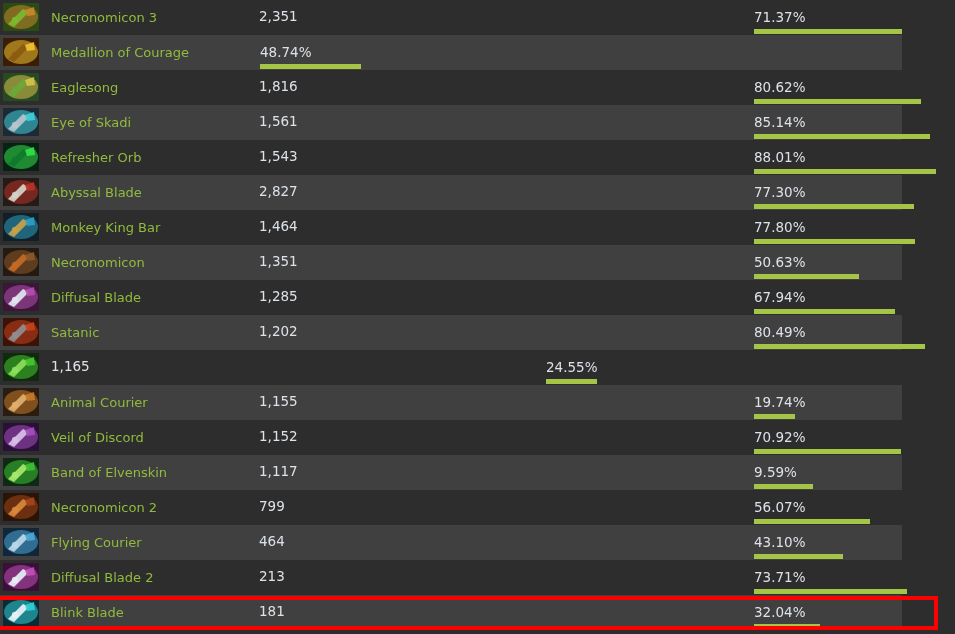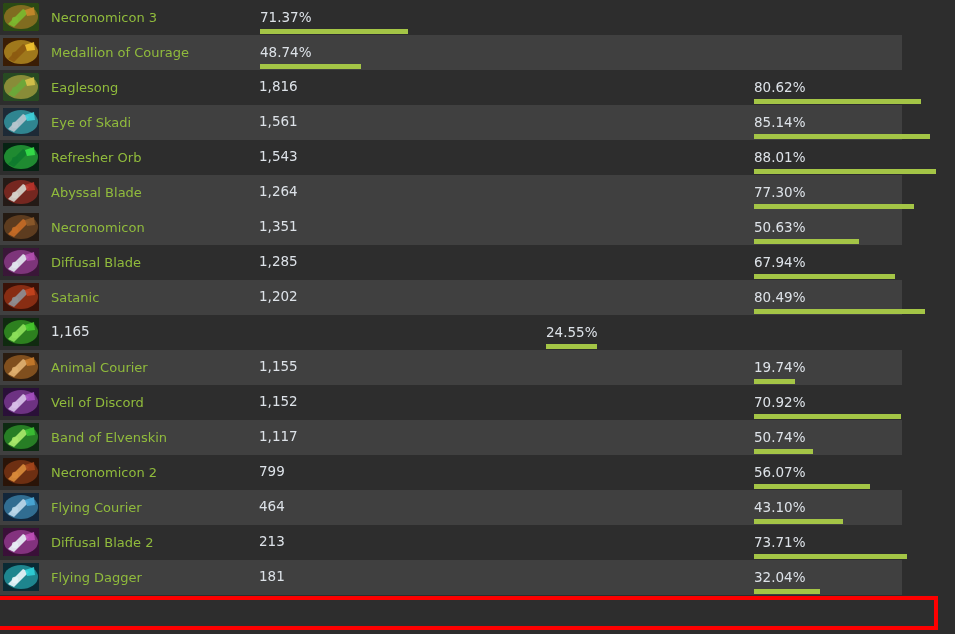--- a/index.html
+++ b/index.html
@@ -118,20 +118,21 @@
           <svg viewBox="0 0 36 28" xmlns="http://www.w3.org/2000/svg">
             <rect x="0" y="0" width="36" height="28" fill="#2b4a14"></rect>
             <ellipse cx="18" cy="14" rx="17" ry="12" fill="#c6892a" opacity="0.55"></ellipse>
             <path d="M5 21 L20 6 L26 9 L11 24 Z" fill="#7cb82f" opacity="0.92"></path>
             <path d="M22 7 L31 4 L32 12 L24 13 Z" fill="#c6892a" opacity="0.9"></path>
             <circle cx="12" cy="17" r="3.2" fill="#7cb82f" opacity="0.85"></circle>
           </svg>
         </span>
       </div>
       <div class="cell-name">Necronomicon 3</div>
+      <div class="cell-count">2,351</div>
       <div class="cell-pct">
         <div class="pct-label">71.37%</div>
         <div class="pct-bar-track">
           <span class="pct-bar-fill" style="width: 147.7px; background: rgb(164, 197, 70);"></span>
         </div>
       </div>
     </div>
     <div class="row even">
       <div class="cell-icon">
         <span class="item-icon">
@@ -221,25 +222,46 @@
           <svg viewBox="0 0 36 28" xmlns="http://www.w3.org/2000/svg">
             <rect x="0" y="0" width="36" height="28" fill="#241a16"></rect>
             <ellipse cx="18" cy="14" rx="17" ry="12" fill="#b8332a" opacity="0.55"></ellipse>
             <path d="M5 21 L20 6 L26 9 L11 24 Z" fill="#d6d2cb" opacity="0.92"></path>
             <path d="M22 7 L31 4 L32 12 L24 13 Z" fill="#b8332a" opacity="0.9"></path>
             <circle cx="12" cy="17" r="3.2" fill="#d6d2cb" opacity="0.85"></circle>
           </svg>
         </span>
       </div>
       <div class="cell-name">Abyssal Blade</div>
-      <div class="cell-count">1,264</div>
+      <div class="cell-count">2,827</div>
       <div class="cell-pct">
         <div class="pct-label">77.30%</div>
         <div class="pct-bar-track">
           <span class="pct-bar-fill" style="width: 160px; background: rgb(164, 197, 70);"></span>
+        </div>
+      </div>
+    </div>
+    <div class="row odd">
+      <div class="cell-icon">
+        <span class="item-icon">
+          <svg viewBox="0 0 36 28" xmlns="http://www.w3.org/2000/svg">
+            <rect x="0" y="0" width="36" height="28" fill="#102026"></rect>
+            <ellipse cx="18" cy="14" rx="17" ry="12" fill="#2f9ec4" opacity="0.55"></ellipse>
+            <path d="M5 21 L20 6 L26 9 L11 24 Z" fill="#c8a24a" opacity="0.92"></path>
+            <path d="M22 7 L31 4 L32 12 L24 13 Z" fill="#2f9ec4" opacity="0.9"></path>
+            <circle cx="12" cy="17" r="3.2" fill="#c8a24a" opacity="0.85"></circle>
+          </svg>
+        </span>
+      </div>
+      <div class="cell-name">Monkey King Bar</div>
+      <div class="cell-count">1,464</div>
+      <div class="cell-pct">
+        <div class="pct-label">77.80%</div>
+        <div class="pct-bar-track">
+          <span class="pct-bar-fill" style="width: 161px; background: rgb(164, 197, 70);"></span>
         </div>
       </div>
     </div>
     <div class="row even">
       <div class="cell-icon">
         <span class="item-icon">
           <svg viewBox="0 0 36 28" xmlns="http://www.w3.org/2000/svg">
             <rect x="0" y="0" width="36" height="28" fill="#241a12"></rect>
             <ellipse cx="18" cy="14" rx="17" ry="12" fill="#8d5a2a" opacity="0.55"></ellipse>
             <path d="M5 21 L20 6 L26 9 L11 24 Z" fill="#c46b26" opacity="0.92"></path>
@@ -369,21 +391,21 @@
             <ellipse cx="18" cy="14" rx="17" ry="12" fill="#3cc234" opacity="0.55"></ellipse>
             <path d="M5 21 L20 6 L26 9 L11 24 Z" fill="#a8e86a" opacity="0.92"></path>
             <path d="M22 7 L31 4 L32 12 L24 13 Z" fill="#3cc234" opacity="0.9"></path>
             <circle cx="12" cy="17" r="3.2" fill="#a8e86a" opacity="0.85"></circle>
           </svg>
         </span>
       </div>
       <div class="cell-name">Band of Elvenskin</div>
       <div class="cell-count">1,117</div>
       <div class="cell-pct">
-        <div class="pct-label">50.74%</div>
+        <div class="pct-label">9.59%</div>
         <div class="pct-bar-track">
           <span class="pct-bar-fill" style="width: 59.3px; background: rgb(164, 197, 70);"></span>
         </div>
       </div>
     </div>
     <div class="row odd">
       <div class="cell-icon">
         <span class="item-icon">
           <svg viewBox="0 0 36 28" xmlns="http://www.w3.org/2000/svg">
             <rect x="0" y="0" width="36" height="28" fill="#2a1408"></rect>
@@ -450,21 +472,21 @@
         <span class="item-icon">
           <svg viewBox="0 0 36 28" xmlns="http://www.w3.org/2000/svg">
             <rect x="0" y="0" width="36" height="28" fill="#0a2a34"></rect>
             <ellipse cx="18" cy="14" rx="17" ry="12" fill="#2fd0d8" opacity="0.55"></ellipse>
             <path d="M5 21 L20 6 L26 9 L11 24 Z" fill="#e8f4f8" opacity="0.92"></path>
             <path d="M22 7 L31 4 L32 12 L24 13 Z" fill="#2fd0d8" opacity="0.9"></path>
             <circle cx="12" cy="17" r="3.2" fill="#e8f4f8" opacity="0.85"></circle>
           </svg>
         </span>
       </div>
-      <div class="cell-name">Flying Dagger</div>
+      <div class="cell-name">Blink Blade</div>
       <div class="cell-count">181</div>
       <div class="cell-pct">
         <div class="pct-label">32.04%</div>
         <div class="pct-bar-track">
           <span class="pct-bar-fill" style="width: 66.3px; background: rgb(164, 197, 70);"></span>
         </div>
       </div>
     </div>
   </div>
 <div id="highlight-box" style="border-color: rgb(253, 0, 0); top: 596px;"></div>

